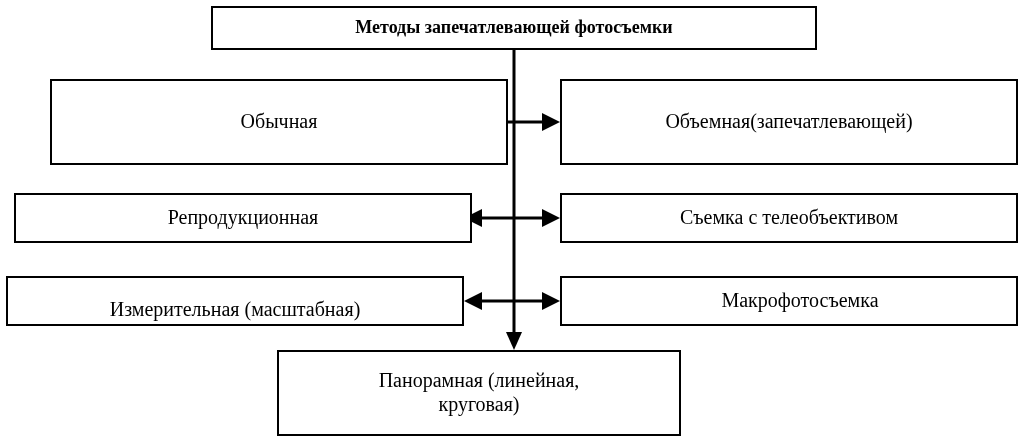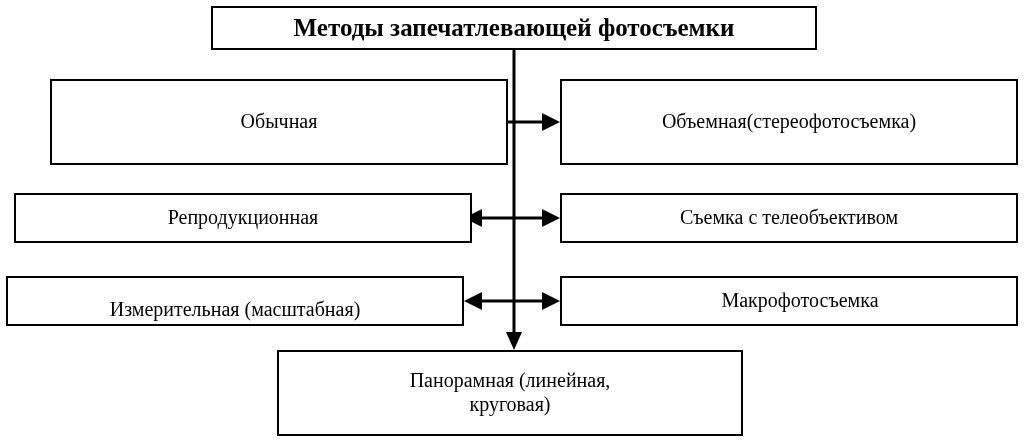--- a/index.html
+++ b/index.html
@@ -32,21 +32,21 @@
     justify-content: center;
     text-align: center;
     line-height: 1.18;
     padding: 2px 6px;
   }
   .node span {
     display: block;
   }
   .title-node {
     font-weight: bold;
-    font-size: 25px;
+    font-size: 18px;
   }
   .body-node {
     font-weight: normal;
     font-size: 20px;
   }
   .lines {
     position: absolute;
     left: 0;
     top: 0;
     width: 1024px;
@@ -81,37 +81,37 @@
   <div class="node title-node" style="left:211px; top:6px; width:606px; height:44px;">
     <span>Методы запечатлевающей фотосъемки</span>
   </div>
 
   <div class="node body-node" style="left:6px; top:79px; width:458px; height:86px;margin-left:44px;">
     <span>Обычная</span>
   </div>
 
   <div class="node body-node" style="left:560px; top:79px; width:458px; height:86px; flex-direction:row;">
     <span>Объемная</span>
-    <span>(стереофотосъемка)</span>
+    <span>(запечатлевающей)</span>
   </div>
 
   <div class="node body-node" style="left:14px; top:193px; width:458px; height:50px;justify-content:center;">
     <span>Репродукционная</span>
   </div>
 
   <div class="node body-node" style="left:560px; top:193px; width:458px; height:50px;justify-content:center;">
     <span>Съемка с телеобъективом</span>
   </div>
 
   <div class="node body-node" style="left:6px; top:276px; width:458px; height:50px;align-items:flex-end;">
     <span>Измерительная (масштабная)</span>
   </div>
 
   <div class="node body-node" style="left:560px; top:276px; width:458px; height:50px;padding-left:28px;">
     <span>Макрофотосъемка</span>
   </div>
 
-  <div class="node body-node" style="left:277px; top:350px; width:466px; height:86px; flex-direction:column;">
+  <div class="node body-node" style="left:277px; top:350px; width:404px; height:86px; flex-direction:column;">
     <span>Панорамная (линейная,</span>
     <span>круговая)</span>
   </div>
 
 </div>
 
 </body></html>

